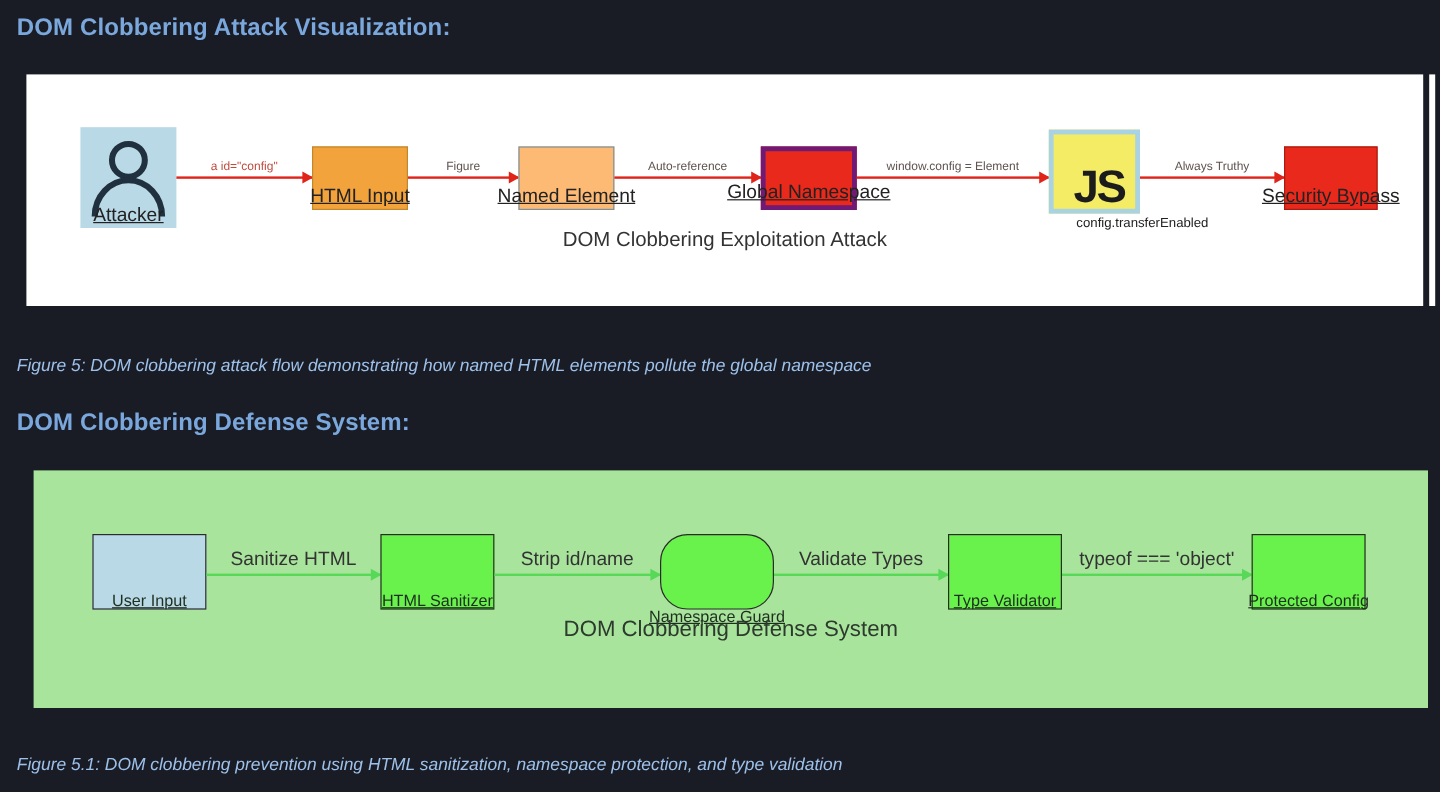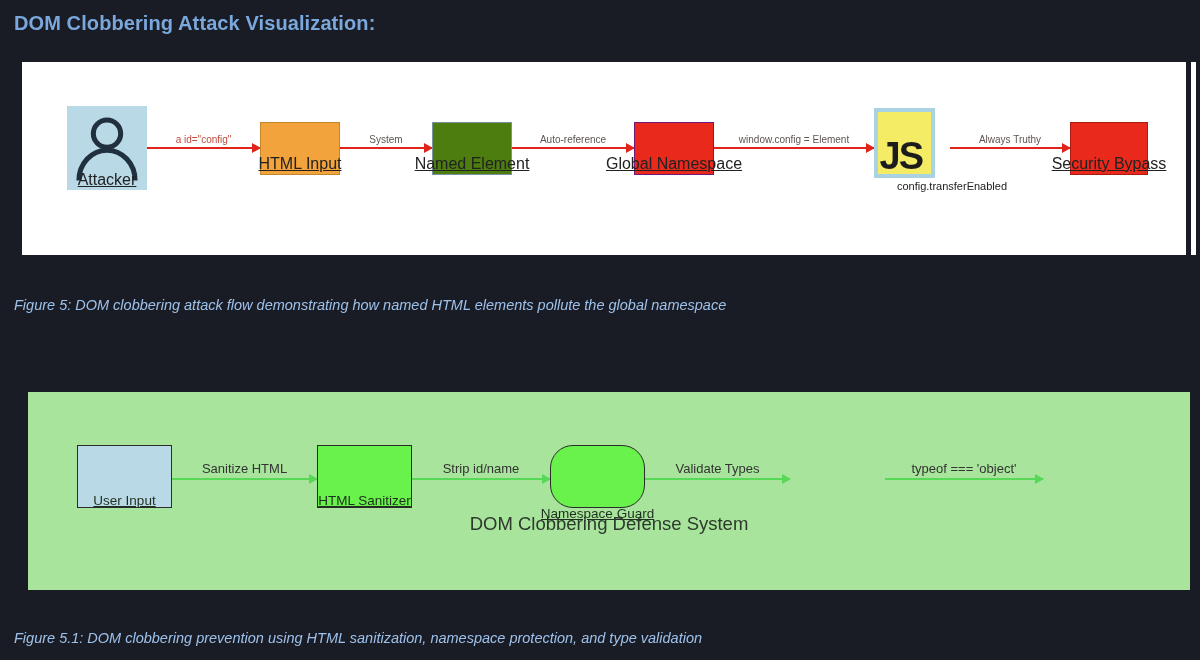--- a/index.html
+++ b/index.html
@@ -40,23 +40,23 @@
   .node { position:absolute; }
   .node-label {
     position:absolute; bottom:1px; left:50%; transform:translateX(-50%);
     white-space:nowrap; text-decoration:underline;
     color:#222; font-size:16px;
   }
 
   
   .n-attacker { left:45px; top:44px; width:80px; height:84px; background:#b9d9e6; }
   .n-htmlinput { left:238px; top:60px; width:80px; height:53px; background:#f2a33c; border:1px solid #c0872c; }
-  .n-named    { left:410px; top:60px; width:80px; height:53px; background:#4d7c0f; border:1px solid #7b93a0;padding-left:31px; }
-  .n-global   { left:612px; top:60px; width:80px; height:53px; background:#e8291c; border:1px solid #701a75; }
-  .n-js       { left:852px; top:46px; width:61px; height:70px; background:#f5ec66; border:4px solid #a9d2e3; }
+  .n-named    { left:410px; top:60px; width:80px; height:53px; background:#fdba74; border:1px solid #7b93a0;padding-left:31px; }
+  .n-global   { left:612px; top:60px; width:80px; height:53px; background:#e8291c; border:4px solid #701a75; }
+  .n-js       { left:852px; top:46px; width:76px; height:70px; background:#f5ec66; border:4px solid #a9d2e3; }
   .n-security { left:1048px; top:60px; width:78px; height:53px; background:#e8291c; border:1px solid #a81d12; }
 
   .js-logo {
     position:absolute; right:9px; bottom:-4px;
     font-size:38px; font-weight:bold; color:#1c1c1c; letter-spacing:-2px;
   }
   .js-caption {
     position:absolute; left:870px; top:118px; width:120px; text-align:center;
     font-size:11px; color:#222; white-space:nowrap;
   }
@@ -73,21 +73,21 @@
     position:absolute; bottom:4px; left:0; width:100%; text-align:center;
     white-space:nowrap;
   }
   .edge-red .line { background:#e02419; }
   .edge-red .head { border-left:9px solid #e02419; }
   .edge-red .elabel { color:#5f5450; font-size:10px; }
   .elabel-red { color:#bf4a3e !important; }
 
   .edge-green .line { background:#57d957; }
   .edge-green .head { border-left:9px solid #57d957; }
-  .edge-green .elabel { color:#333; font-size:13px; }
+  .edge-green .elabel { color:#333; font-size:16px; }
 
   .diagram-title {
     position:absolute; left:0; width:100%; text-align:center;
   }
   .title-attack { top:128px; color:#333; font-size:17px; }
   .title-defense { top:121px; color:#2d3a2d; font-size:18.5px; }
 
   
   .dnode { position:absolute; top:53px; width:95px; height:63px; border:1px solid #2b2b2b; }
   .d-user      { left:49px;  background:#b9d9e6; }
@@ -120,21 +120,21 @@
       <span class="elabel elabel-red">a id="config"</span>
     </div>
 
     <div class="node n-htmlinput">
       <span class="node-label">HTML Input</span>
     </div>
 
     <div class="edge edge-red" style="left:318px; top:85px; width:92px;">
       <div class="line"></div>
       <div class="head"></div>
-      <span class="elabel">System</span>
+      <span class="elabel">Figure</span>
     </div>
 
     <div class="node n-named">
       <span class="node-label">Named Element</span>
     </div>
 
     <div class="edge edge-red" style="left:490px; top:85px; width:122px;">
       <div class="line"></div>
       <div class="head"></div>
       <span class="elabel">Auto-reference</span>
@@ -158,25 +158,27 @@
     <div class="edge edge-red" style="left:928px; top:85px; width:120px;">
       <div class="line"></div>
       <div class="head"></div>
       <span class="elabel">Always Truthy</span>
     </div>
 
     <div class="node n-security">
       <span class="node-label">Security Bypass</span>
     </div>
 
+    <div class="diagram-title title-attack">DOM Clobbering Exploitation Attack</div>
   </div>
   <div class="panel-strip"></div>
 
   <div class="cap-blue" style="top:297px;">Figure 5: DOM clobbering attack flow demonstrating how named HTML elements pollute the global namespace</div>
 
+  <div class="h-blue" style="top:341px;">DOM Clobbering Defense System:</div>
 
   <div class="panel-green">
 
     <div class="dnode d-user">
       <span class="node-label">User Input</span>
     </div>
 
     <div class="edge edge-green" style="left:144px; top:86px; width:145px;">
       <div class="line"></div>
       <div class="head"></div>
@@ -196,26 +198,32 @@
     <div class="dnode d-guard">
       <span class="node-label" style="bottom:-14px;">Namespace Guard</span>
     </div>
 
     <div class="edge edge-green" style="left:617px; top:86px; width:145px;">
       <div class="line"></div>
       <div class="head"></div>
       <span class="elabel">Validate Types</span>
     </div>
 
+    <div class="dnode d-validator">
+      <span class="node-label">Type Validator</span>
+    </div>
 
     <div class="edge edge-green" style="left:857px; top:86px; width:158px;">
       <div class="line"></div>
       <div class="head"></div>
       <span class="elabel">typeof === 'object'</span>
     </div>
 
+    <div class="dnode d-protected">
+      <span class="node-label">Protected Config</span>
+    </div>
 
     <div class="diagram-title title-defense">DOM Clobbering Defense System</div>
   </div>
 
   <div class="cap-blue" style="top:630px;">Figure 5.1: DOM clobbering prevention using HTML sanitization, namespace protection, and type validation</div>
 
 </div>
 
 </body></html>

